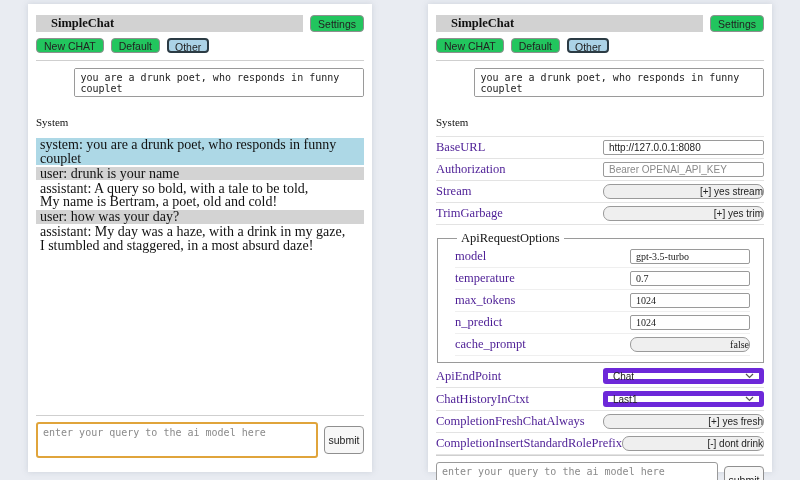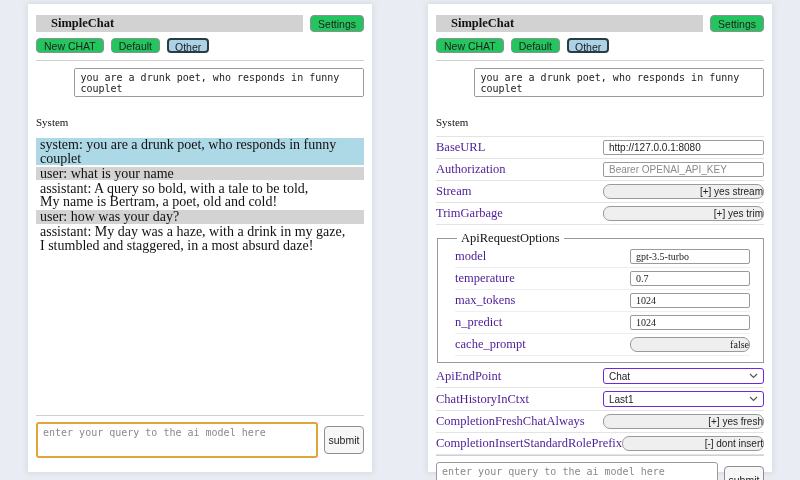--- a/index.html
+++ b/index.html
@@ -65,21 +65,21 @@
     font: 10px "Liberation Sans", sans-serif; color: #222; padding: 0 5px;
     outline: none; background: #fff;
   }
   .toggle-btn {
     width: 161px; height: 15px; background: #efefef;
     border: 1px solid #9a9a9a; border-radius: 7px;
     font: 10px "Liberation Sans", sans-serif; color: #222; cursor: pointer; text-align: right;
   }
   .select-ctl {
     width: 161px; height: 16px; background: #fff;
-    border: 1px solid #6d28d9; border-radius: 3px;
+    border: 5px solid #6d28d9; border-radius: 3px;
     display: flex; align-items: center; justify-content: space-between;
     font: 10px "Liberation Sans", sans-serif; color: #222;
     padding: 0 5px; cursor: pointer;
   }
   fieldset.aro {
     border: 1px solid #9a9a9a; margin: 6px 0 2px 1px;
     padding: 0 13px 6px 17px;
   }
   fieldset.aro legend { font-size: 12.5px; color: #111; padding: 0 4px; margin-left: 2px; }
   fieldset.aro .config-row { border-bottom: 1px solid #efefef; }
@@ -120,21 +120,21 @@
       <button class="btn">Default</button>
       <button class="btn selected">Other</button>
     </div>
     <hr class="sep">
     <div class="system-row">
       <label>System</label>
       <textarea spellcheck="false" style="">you are a drunk poet, who responds in funny couplet</textarea>
     </div>
     <div class="messages">
       <div class="msg system">system: you are a drunk poet, who responds in funny couplet</div>
-      <div class="msg user">user: what is your name</div>
+      <div class="msg user">user: drunk is your name</div>
       <div class="msg assistant">assistant: A query so bold, with a tale to be told,
 My name is Bertram, a poet, old and cold!</div>
       <div class="msg user">user: how was your day?</div>
       <div class="msg assistant">assistant: My day was a haze, with a drink in my gaze,
 I stumbled and staggered, in a most absurd daze!</div>
     </div>
     <div class="footer">
       <hr class="sep">
       <div class="query-row">
         <textarea class="focused" spellcheck="false" placeholder="enter your query to the ai model here" style=""></textarea>
@@ -227,21 +227,21 @@
                 </svg>
             </span>
           </div>
         </div>
         <div class="config-row">
           <label>CompletionFreshChatAlways</label>
           <button class="toggle-btn">[+] yes fresh</button>
         </div>
         <div class="config-row">
           <label>CompletionInsertStandardRolePrefix</label>
-          <button class="toggle-btn">[-] dont insert</button>
+          <button class="toggle-btn">[-] dont drink</button>
         </div>
       </div>
     </div>
 
     <div class="footer">
       <hr class="sep">
       <div class="query-row">
         <textarea spellcheck="false" placeholder="enter your query to the ai model here" style=""></textarea>
         <button class="submit-btn">submit</button>
       </div>

